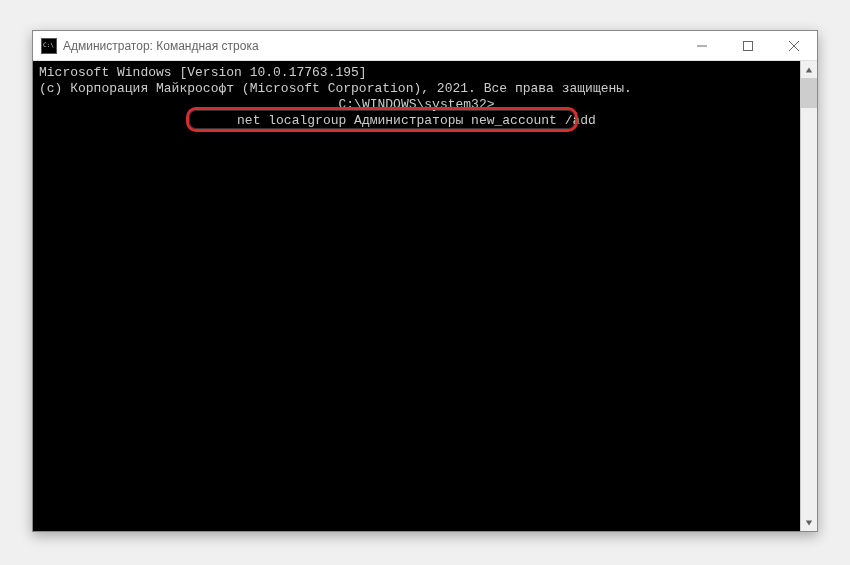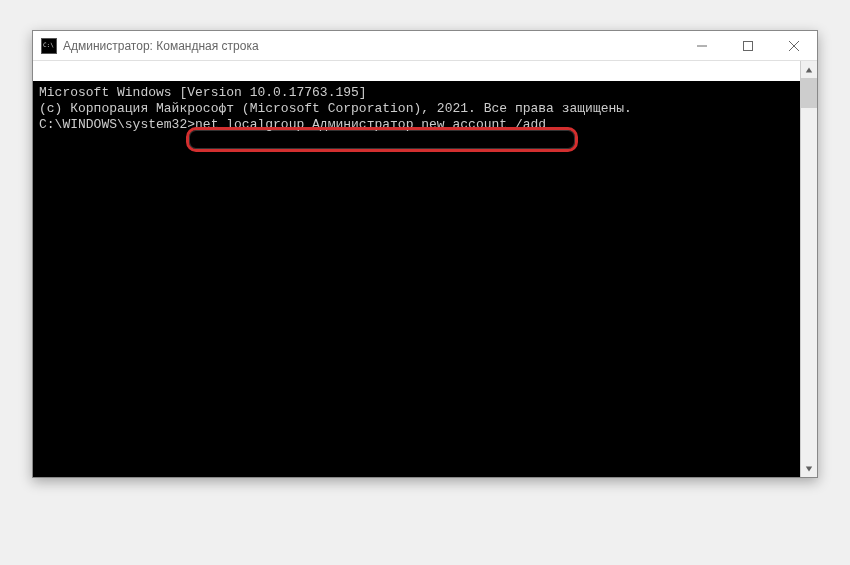--- a/index.html
+++ b/index.html
@@ -13,21 +13,21 @@
       background: #f0f0f0;
       font-family: 'Segoe UI', Tahoma, sans-serif;
       position: relative;
       overflow: hidden;
     }
     .window {
       position: absolute;
       left: 32px;
       top: 30px;
       width: 786px;
-      height: 448px;
+      height: 502px;
       background: #ffffff;
       border: 1px solid #888888;
       box-shadow: 0 4px 12px rgba(0,0,0,0.3);
       display: flex;
       flex-direction: column;
     }
     .titlebar {
       height: 30px;
       background: #ffffff;
       display: flex;
@@ -85,29 +85,29 @@
     .terminal {
       flex: 1;
       background: #000000;
       padding: 4px 6px;
       font-family: 'Consolas', 'Courier New', monospace;
       font-size: 13px;
       color: #cccccc;
       line-height: 16px;
       position: relative;
       overflow: hidden;
-      margin-top: 20px;
     }
     .terminal-line {
       white-space: pre;
     }
     .prompt-line {
       display: flex;
       align-items: center;
       white-space: pre;
+      flex-direction: column;
     }
     .highlight-box {
       position: absolute;
       border: 3px solid #d32f2f;
       border-radius: 10px;
       box-shadow: 0 0 0 1px rgba(255,255,255,0.2) inset, 2px 3px 4px rgba(0,0,0,0.5);
       pointer-events: none;
       background: transparent;
     }
     .scrollbar {
@@ -171,21 +171,21 @@
           </svg>
       </div>
     </div>
   </div>
   <div class="terminal-area">
     <div class="terminal">
       <div class="terminal-line">Microsoft Windows [Version 10.0.17763.195]</div>
       <div class="terminal-line">(c) Корпорация Майкрософт (Microsoft Corporation), 2021. Все права защищены.</div>
       <div class="terminal-line"></div>
       <div class="prompt-line">
-        <span>C:\WINDOWS\system32&gt;</span><span>net localgroup Администратор new_account /add</span>
+        <span>C:\WINDOWS\system32&gt;</span><span>net localgroup Администраторы new_account /add</span>
       </div>
       <div class="highlight-box" style="left: 153px; top: 46px; width: 392px; height: 25px;"></div>
     </div>
     <div class="scrollbar">
       <div class="scroll-btn up">
         <svg viewBox="0 0 10 10">
             <polygon points="5,2 9,8 1,8"></polygon>
           </svg>
       </div>
       <div class="scroll-thumb"></div>

